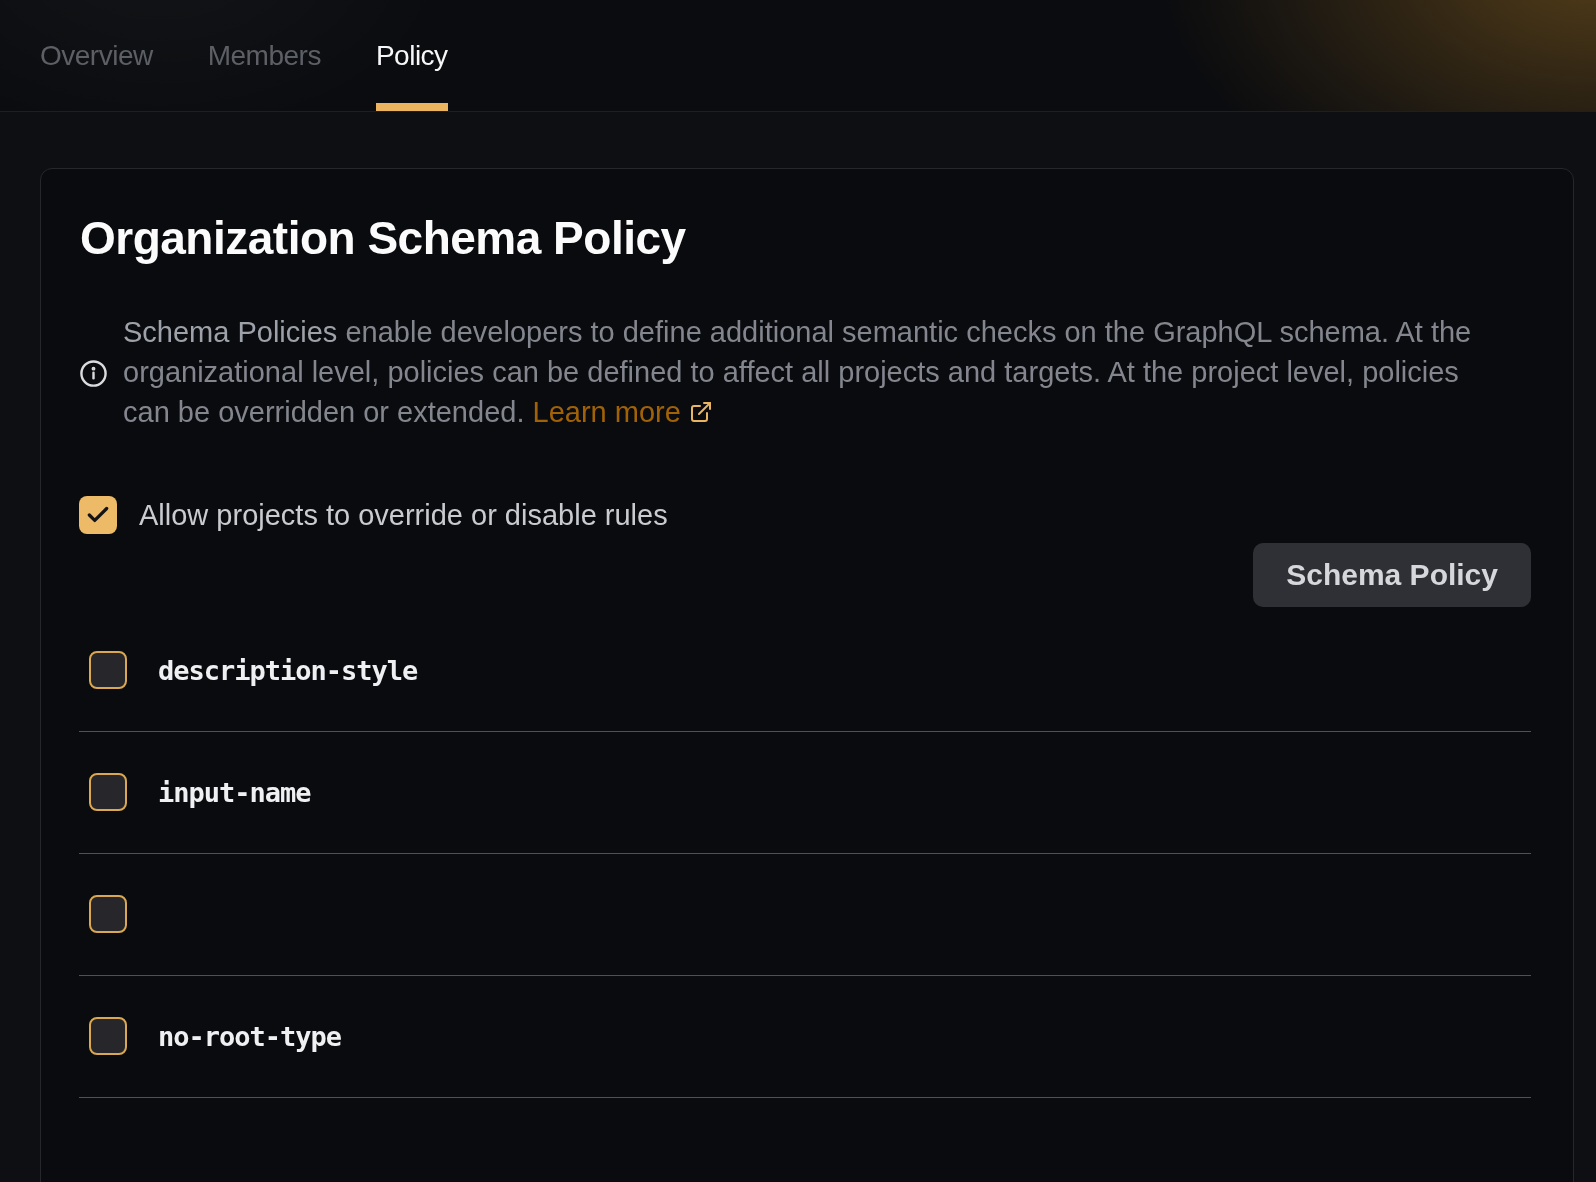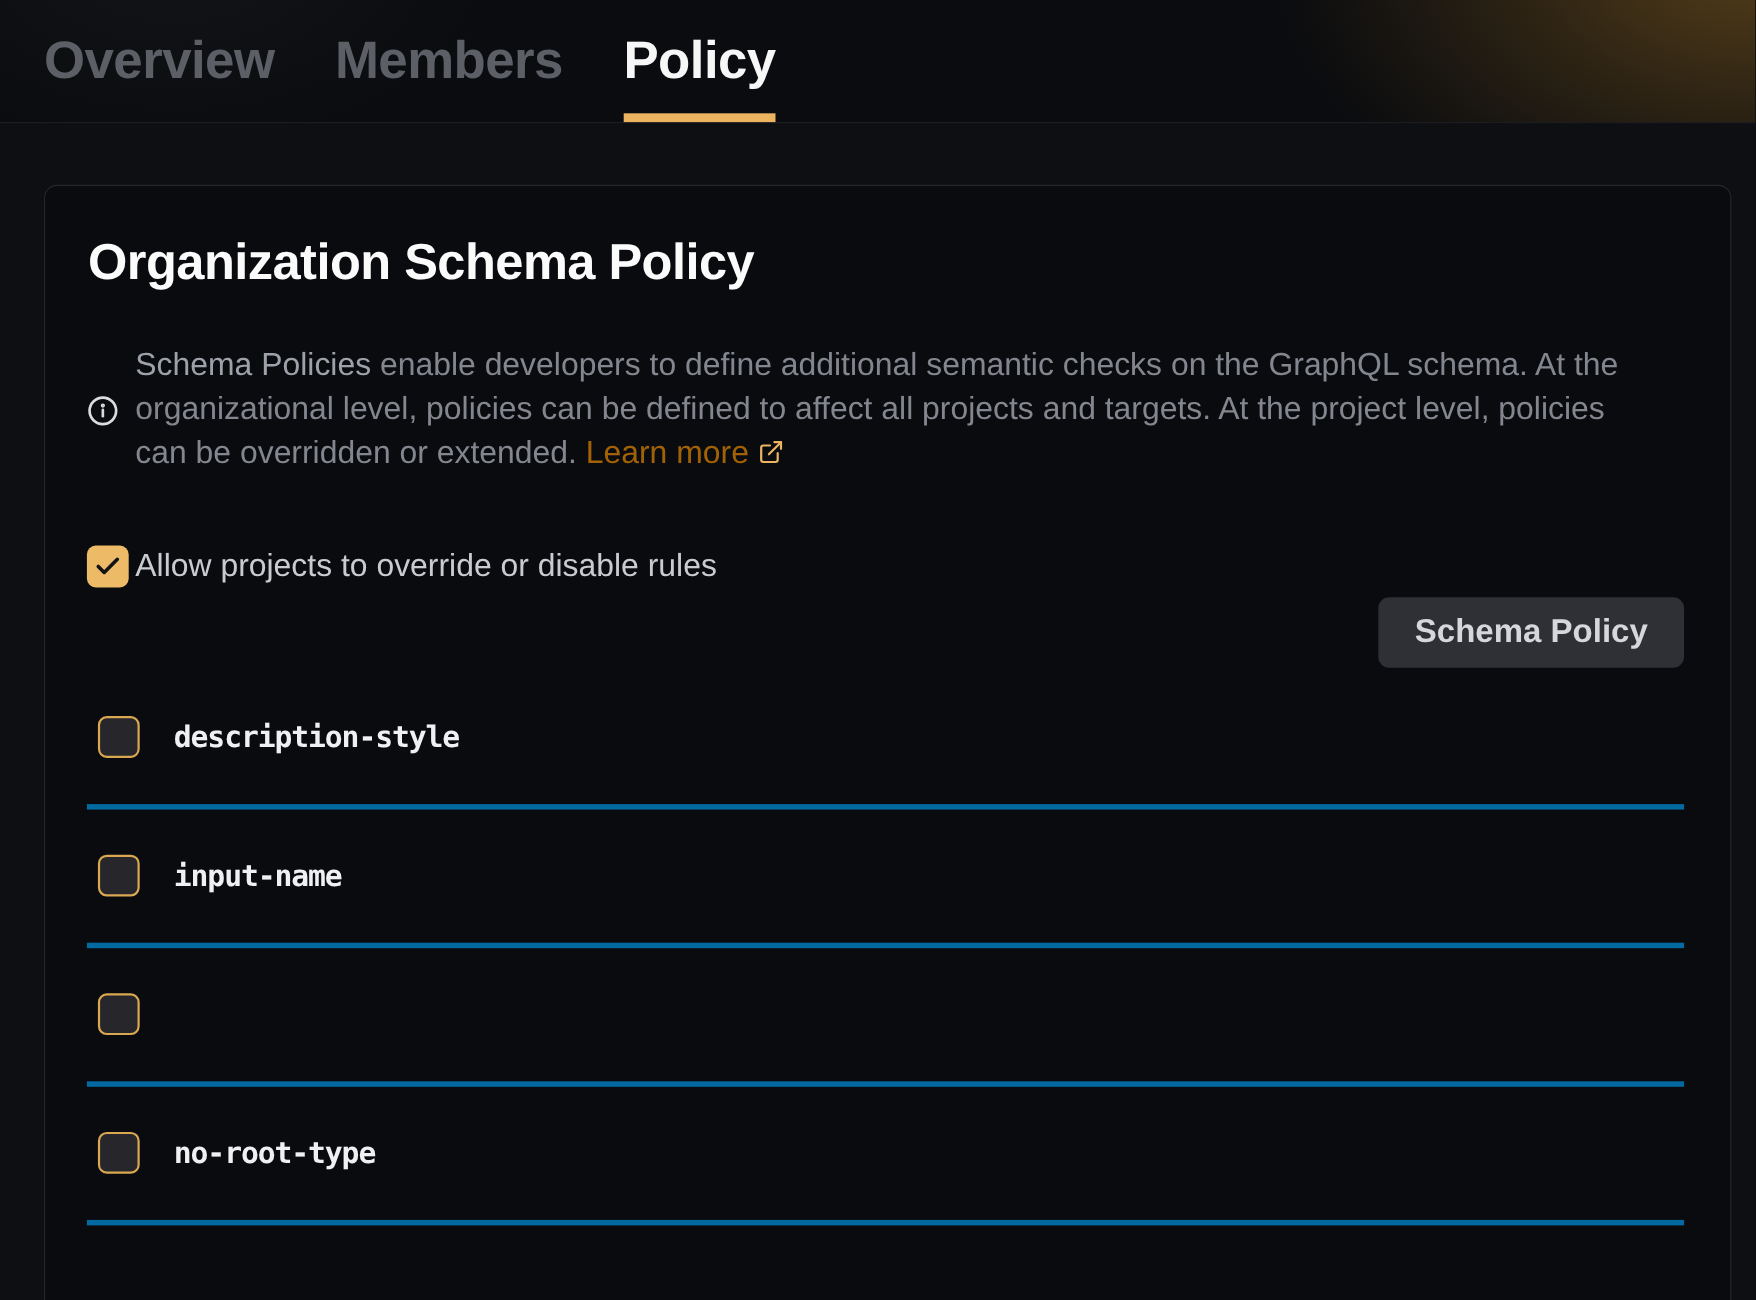--- a/index.html
+++ b/index.html
@@ -21,21 +21,21 @@
       radial-gradient(560px 340px at 100% -30%, rgba(190,134,40,0.40), rgba(190,134,40,0.10) 55%, rgba(190,134,40,0) 78%),
       radial-gradient(420px 260px at 10% -40%, rgba(255,255,255,0.035), rgba(255,255,255,0) 70%),
       #0b0c0f;
     display:flex;
     align-items:stretch;
     padding-left:40px;
   }
   .tab{
     display:flex;align-items:center;
     margin-right:55px;
-    font-size:48px;font-weight:700;
+    font-size:28px;font-weight:400;
     color:#5d5f66;
     cursor:pointer;
     position:relative;
     letter-spacing:-0.5px;
   }
   .tab.active{color:#f7f7f8;}
   .tab.active::after{
     content:"";
     position:absolute;left:0;right:0;bottom:0;height:8px;
     background:#ecb45f;
@@ -82,21 +82,21 @@
     cursor:pointer;
     white-space:nowrap;
   }
   .ext-ic{display:inline-block;vertical-align:-2px;margin-left:8px;color:#eab561;}
 
   
   .allow-row{
     margin-top:33px;
     display:flex;
     align-items:center;
-    gap:6px;
+    gap:22px;
   }
   .cb{
     box-sizing:border-box;
     width:38px;height:38px;
     border-radius:8px;
     cursor:pointer;
     display:flex;align-items:center;justify-content:center;
   }
   .cb.checked{background:#edba68;}
   .allow-label{font-size:29px;color:#c9cbd0;}
@@ -120,21 +120,21 @@
     cursor:pointer;
   }
 
   
   .rules{margin-top:3px;}
   .rule-row{
     display:flex;
     align-items:center;
     gap:31px;
     padding:41px 0 42px 10px;
-    border-bottom:5px solid #0369a1;
+    border-bottom:1px solid #0369a1;
   }
   .cb.unchecked{
     background:#26262b;
     border:2px solid #d9a851;
   }
   .rule-name{
     font-family:"DejaVu Sans Mono", monospace;
     font-size:27px;
     font-weight:700;
     color:#eef0f2;

